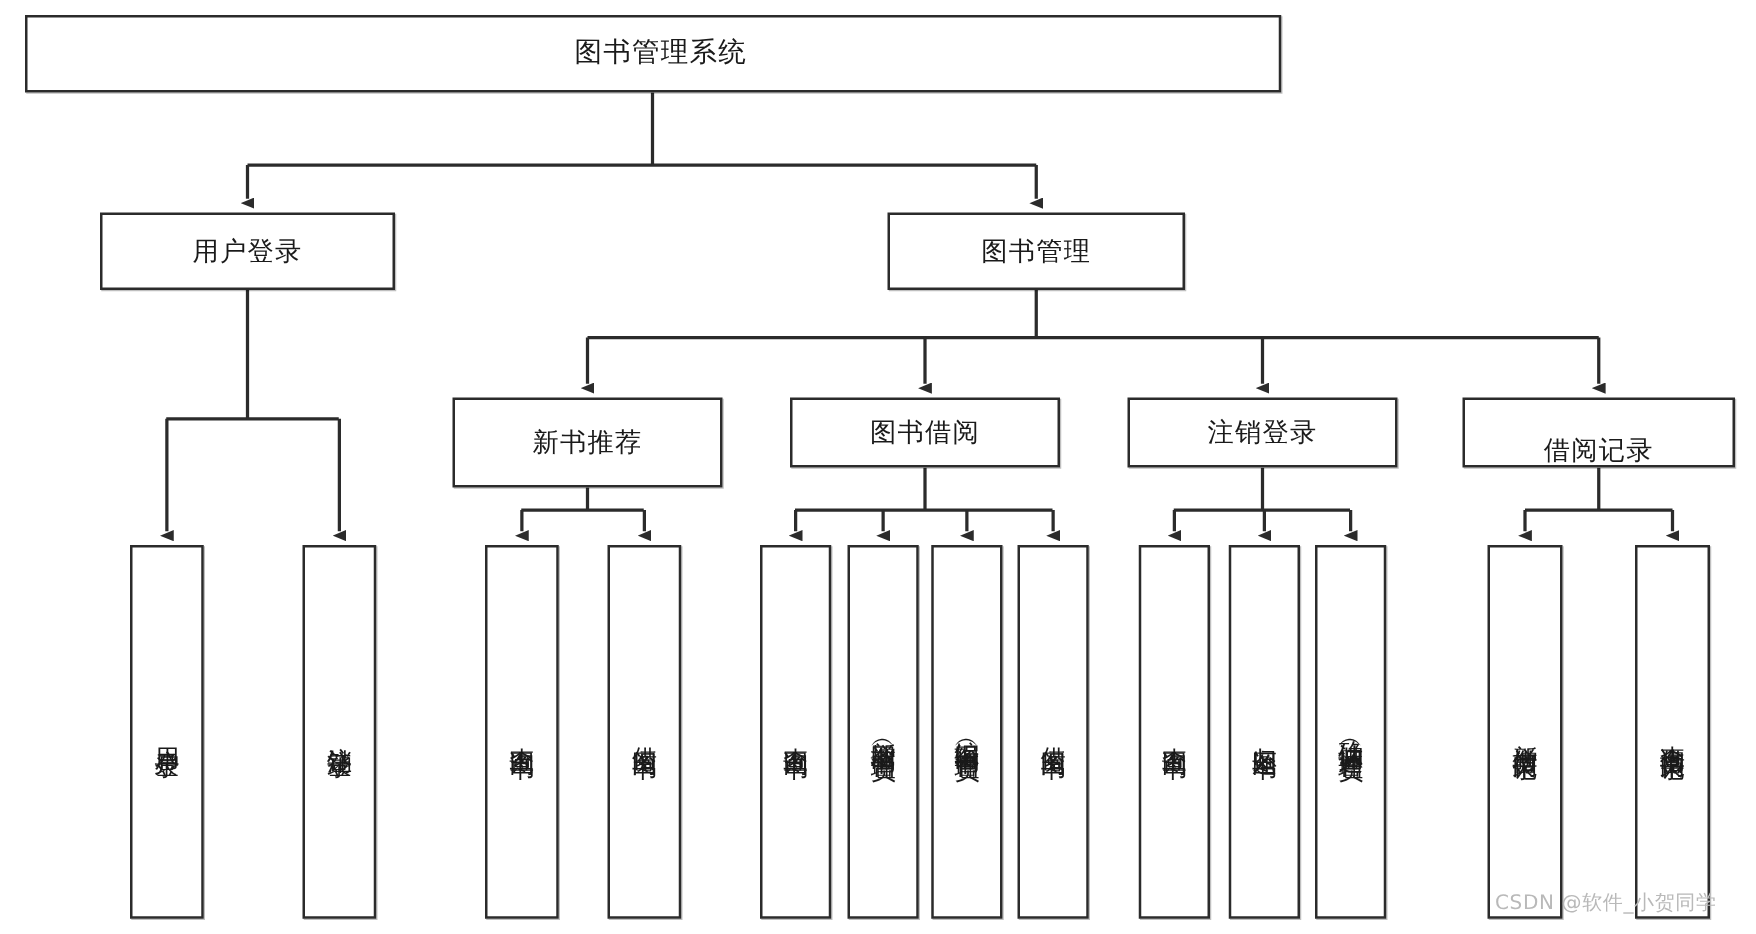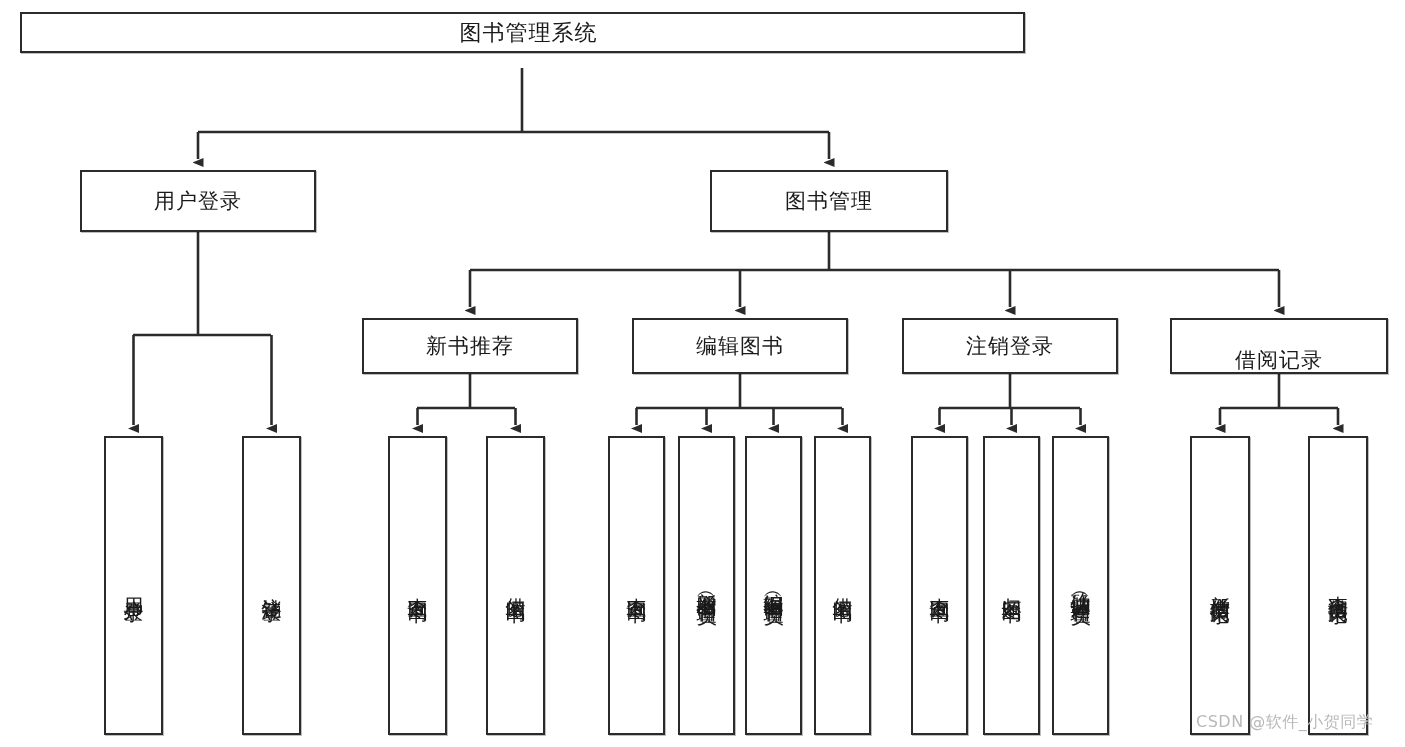--- a/index.html
+++ b/index.html
@@ -100,34 +100,34 @@
         <path d="M 842.5 408 L 842.5 425" marker-end="url(#arrowhead)"></path>
         <path d="M 939.5 408 L 939.5 425" marker-end="url(#arrowhead)"></path>
         <path d="M 1011.5 408 L 1011.5 425" marker-end="url(#arrowhead)"></path>
         <path d="M 1080.5 408 L 1080.5 425" marker-end="url(#arrowhead)"></path>
         <path d="M 1220 408 L 1220 425" marker-end="url(#arrowhead)"></path>
         <path d="M 1338 408 L 1338 425" marker-end="url(#arrowhead)"></path>
       </g>
   </svg>
 
   <div id="nodes">
-      <div class="node root" style="left: 20px; top: 12px; width: 1005px; height: 41px; padding-left: 12px;">
+      <div class="node root" style="left: 20px; top: 12px; width: 1005px; height: 62px; padding-left: 12px;">
         <span class="label">图书管理系统</span>
       </div>
       <div class="node level2" style="left: 80px; top: 170px; width: 236px; height: 62px;">
         <span class="label">用户登录</span>
       </div>
       <div class="node level2" style="left: 710px; top: 170px; width: 238px; height: 62px; text-align: center;">
         <span class="label">图书管理</span>
       </div>
-      <div class="node level3" style="left: 362px; top: 318px; width: 216px; height: 56px;">
+      <div class="node level3" style="left: 362px; top: 318px; width: 216px; height: 72px;">
         <span class="label">新书推荐</span>
       </div>
       <div class="node level3" style="left: 632px; top: 318px; width: 216px; height: 56px;">
-        <span class="label">编辑图书</span>
+        <span class="label">图书借阅</span>
       </div>
       <div class="node level3" style="left: 902px; top: 318px; width: 216px; height: 56px;">
         <span class="label">注销登录</span>
       </div>
       <div class="node level3" style="left: 1170px; top: 318px; width: 218px; height: 56px; align-items: flex-end;">
         <span class="label">借阅记录</span>
       </div>
       <div class="node leaf vertical" style="left: 104px; top: 436px; width: 59px; height: 299px;">
         <span class="label">用户登录</span>
       </div>

